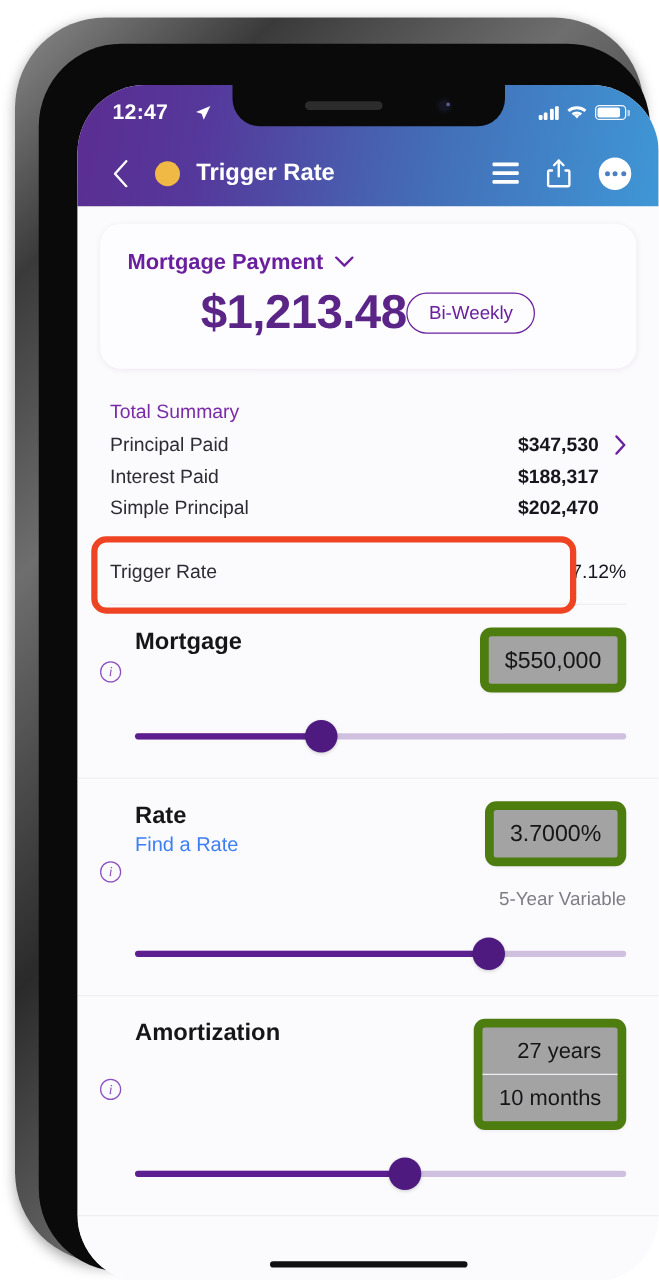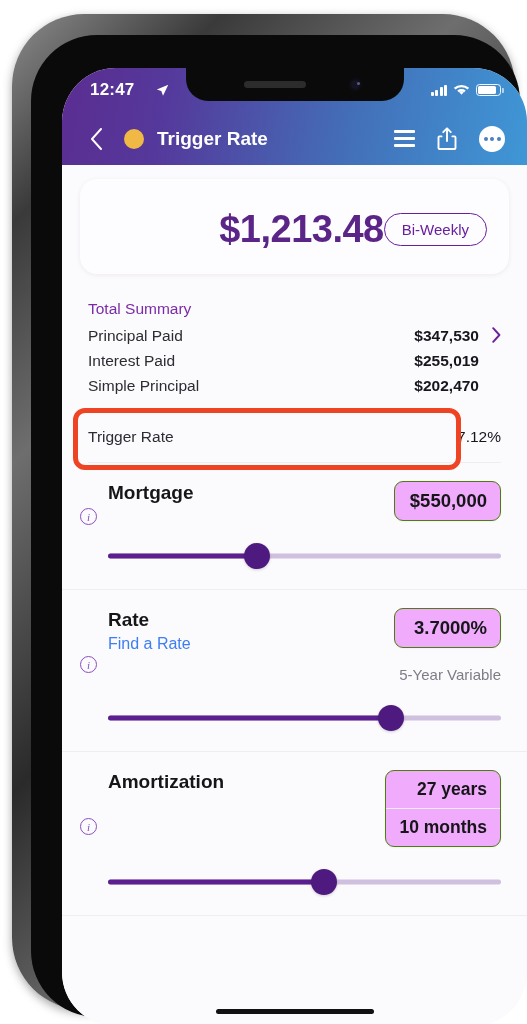--- a/index.html
+++ b/index.html
@@ -209,21 +209,21 @@
     box-shadow: 0 1px 5px rgba(60,30,90,0.07);
   }
   .pc-head {
     display:flex; align-items:center; gap: 9px;
     color: #6a1f9e;
     font-size: 17.5px;
     font-weight: bold;
   }
   .chev-down { display:block; }
   .pc-row {
-    display:flex; align-items:center; justify-content: flex-end;
+    display:flex; align-items:center; justify-content: center;
     margin-top: 7px;
   }
   .pc-amount {
     color: #5b2487;
     font-size: 38px;
     font-weight: bold;
     letter-spacing: -0.5px;
     line-height: 46px;
   }
   .pill {
@@ -306,30 +306,29 @@
   }
   .sec-link {
     font-size: 16px;
     color: #3d7ef2;
     line-height: 22px;
     margin-top: 1px;
     cursor: pointer;
   }
   .sec-right { display:flex; flex-direction:column; align-items:flex-end; }
   .value-box {
-    background: #f0abfc;
-    border: 1px solid #4d7c0f;
+    background: #a3a3a3;
+    border: 7px solid #4d7c0f;
     border-radius: 9px;
     padding: 8px 13px;
     font-size: 18.5px;
     color: #161618;
     min-width: 107px;
     text-align: right;
     box-shadow: 0 1px 2px rgba(60,30,90,0.04);
-    font-weight: bold;
   }
   .value-box.stacked { padding: 0; }
   .vb-line {
     padding: 8px 13px;
     font-size: 17.5px;
     text-align: right;
   }
   .vb-line + .vb-line { border-top: 1px solid #eeecf2; }
   .sub-note {
     margin-top: 18px;
@@ -458,20 +457,26 @@
                   <i></i>
                   <i></i>
               </span>
             </div>
           </div>
         </div>
 
         <div class="content">
 
           <div class="payment-card">
+            <div class="pc-head">
+              <span>Mortgage Payment</span>
+              <svg class="chev-down" width="15" height="9" viewBox="0 0 15 9">
+                <path d="M1 1 L7.5 7.5 L14 1" stroke="#6a1f9e" stroke-width="1.9" fill="none" stroke-linecap="round" stroke-linejoin="round"></path>
+              </svg>
+            </div>
             <div class="pc-row">
               <div class="pc-amount">$1,213.48</div>
               <button class="pill">Bi-Weekly</button>
             </div>
           </div>
 
           <div class="summary">
             <div class="summary-title">Total Summary</div>
 
             <div class="sum-row">
@@ -479,21 +484,21 @@
               <div class="sum-value">$347,530</div>
               <div class="sum-chev">
                 <svg width="9" height="16" viewBox="0 0 9 16">
                   <path d="M1.2 1.2 L7.4 8 L1.2 14.8" stroke="#6a1f9e" stroke-width="1.9" fill="none" stroke-linecap="round" stroke-linejoin="round"></path>
                 </svg>
               </div>
             </div>
 
             <div class="sum-row">
               <div class="sum-label">Interest Paid</div>
-              <div class="sum-value">$255,019</div>
+              <div class="sum-value">$188,317</div>
               <div class="sum-chev-spacer"></div>
             </div>
 
             <div class="sum-row">
               <div class="sum-label">Simple Principal</div>
               <div class="sum-value">$202,470</div>
               <div class="sum-chev-spacer"></div>
             </div>
           </div>
 

